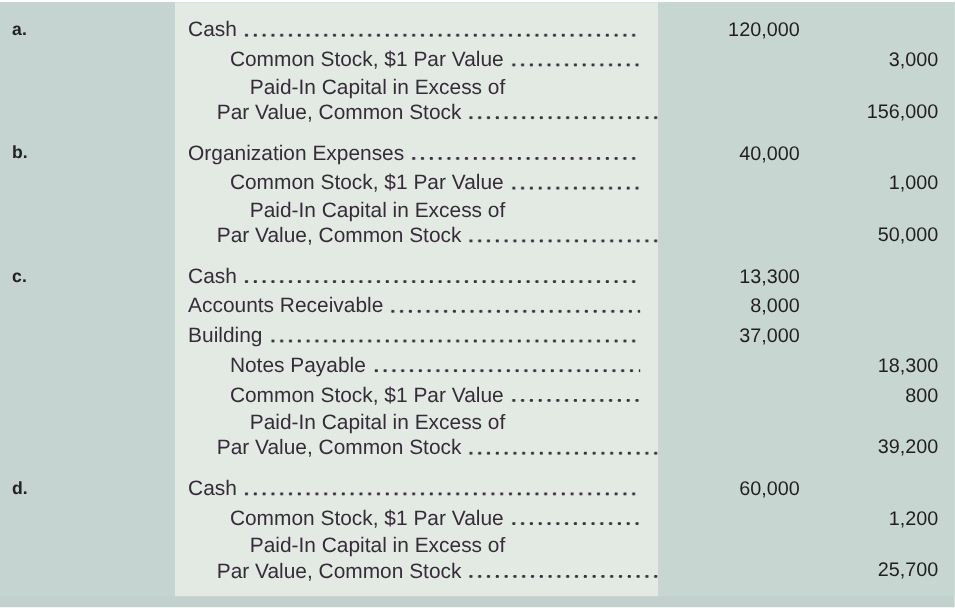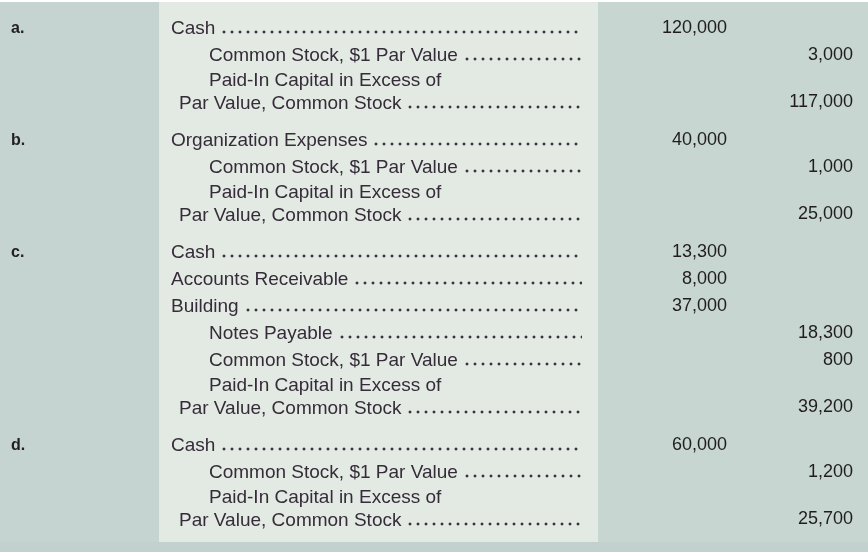--- a/index.html
+++ b/index.html
@@ -34,20 +34,21 @@
   }
   .entry { margin-bottom: 12px; }
   .row {
     display: flex;
     align-items: center;
     height: 27px;
   }
   .row.double {
     height: 46px;
     align-items: flex-start;
+    gap: 18px;
   }
   .col-label {
     flex: 0 0 159px;
     box-sizing: border-box;
     padding-left: 11px;
     align-self: flex-start;
     font-weight: bold;
     font-size: 16px;
     color: var(--label-text, #232021);
     line-height: 27px;
@@ -141,21 +142,21 @@
             <div class="acct-line">
               <span class="acct">Paid-In Capital in Excess of</span>
             </div>
             <div class="acct-line second">
               <span class="acct">Par Value, Common Stock</span>
               <span class="leader"></span>
             </div>
           </div>
           <div class="col-amounts">
             <div class="amt-debit"></div>
-            <div class="amt-credit">117,000</div>
+            <div class="amt-credit">156,000</div>
           </div>
         </div>
       </div>
       <div class="entry">
         <div class="row">
           <div class="col-label">b.</div>
           <div class="col-desc indent-1">
             <div class="acct-line">
               <span class="acct">Organization Expenses</span>
               <span class="leader"></span>
@@ -185,21 +186,21 @@
             <div class="acct-line">
               <span class="acct">Paid-In Capital in Excess of</span>
             </div>
             <div class="acct-line second">
               <span class="acct">Par Value, Common Stock</span>
               <span class="leader"></span>
             </div>
           </div>
           <div class="col-amounts">
             <div class="amt-debit"></div>
-            <div class="amt-credit">25,000</div>
+            <div class="amt-credit">50,000</div>
           </div>
         </div>
       </div>
       <div class="entry">
         <div class="row">
           <div class="col-label">c.</div>
           <div class="col-desc indent-1">
             <div class="acct-line">
               <span class="acct">Cash</span>
               <span class="leader"></span>

